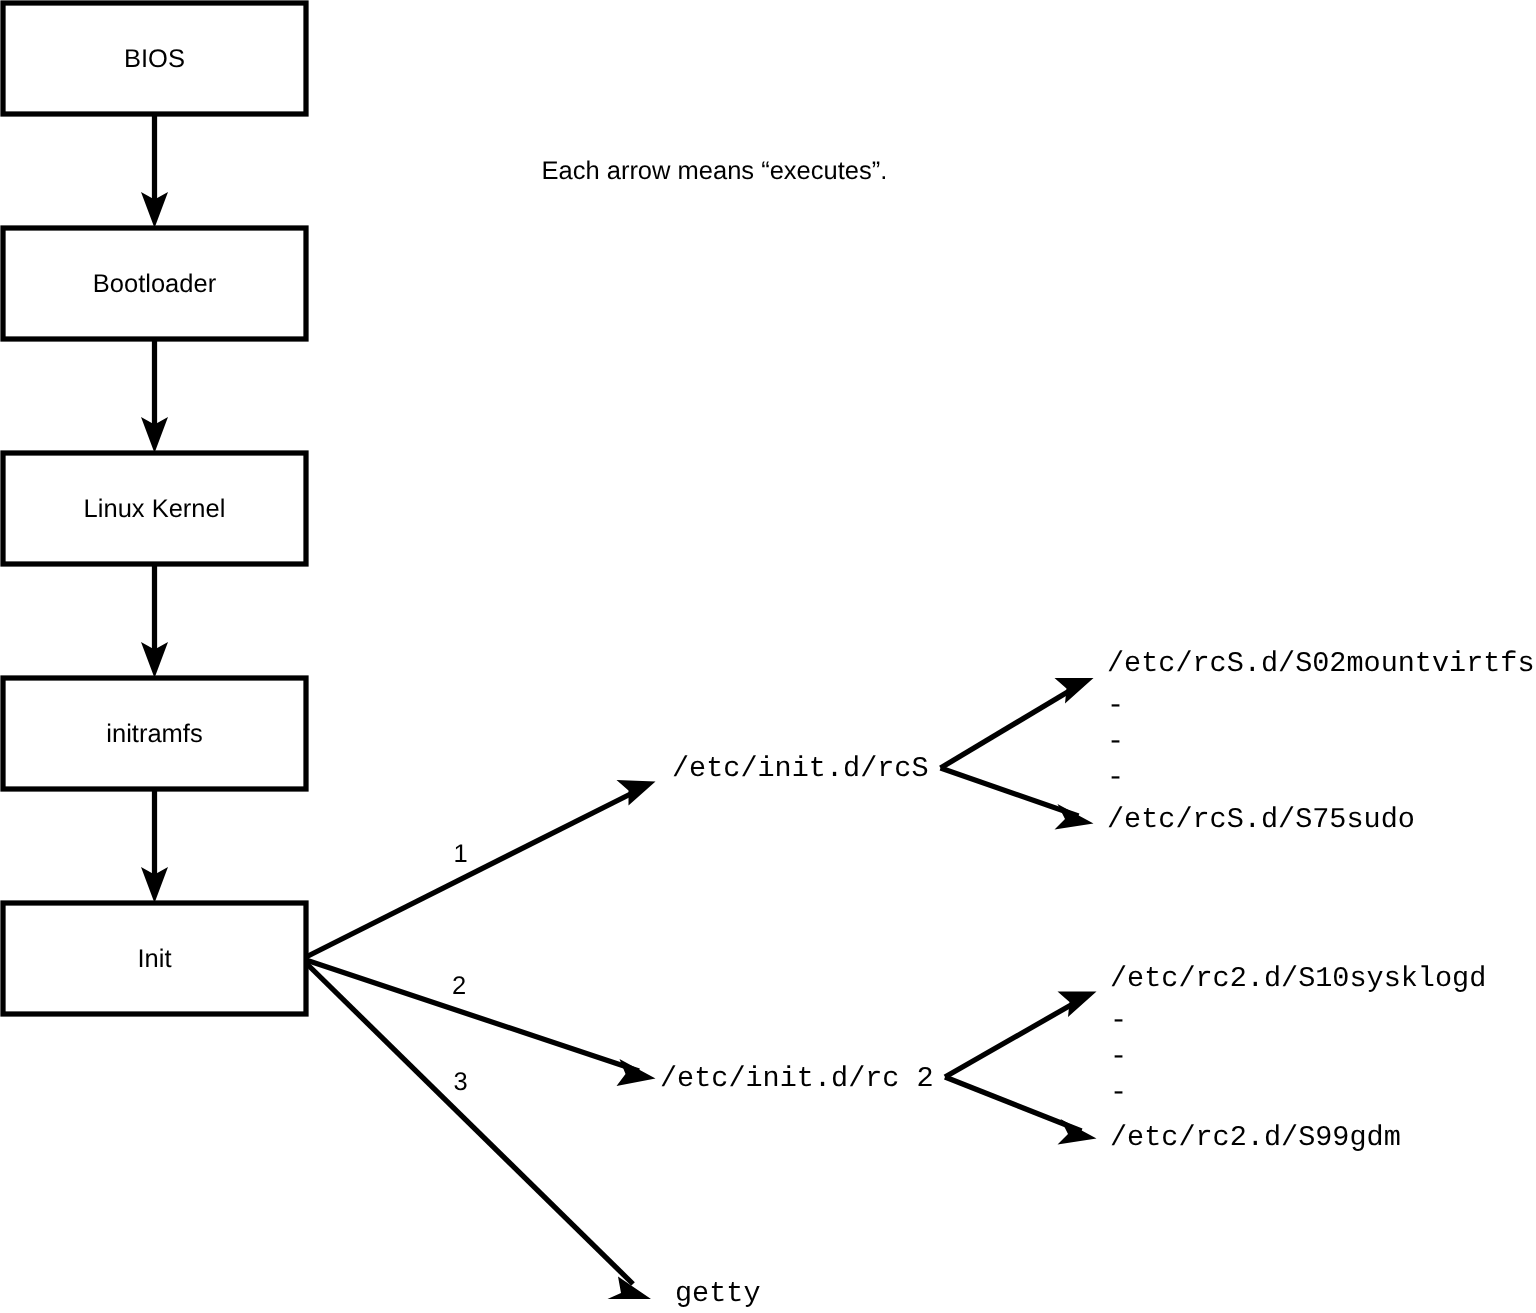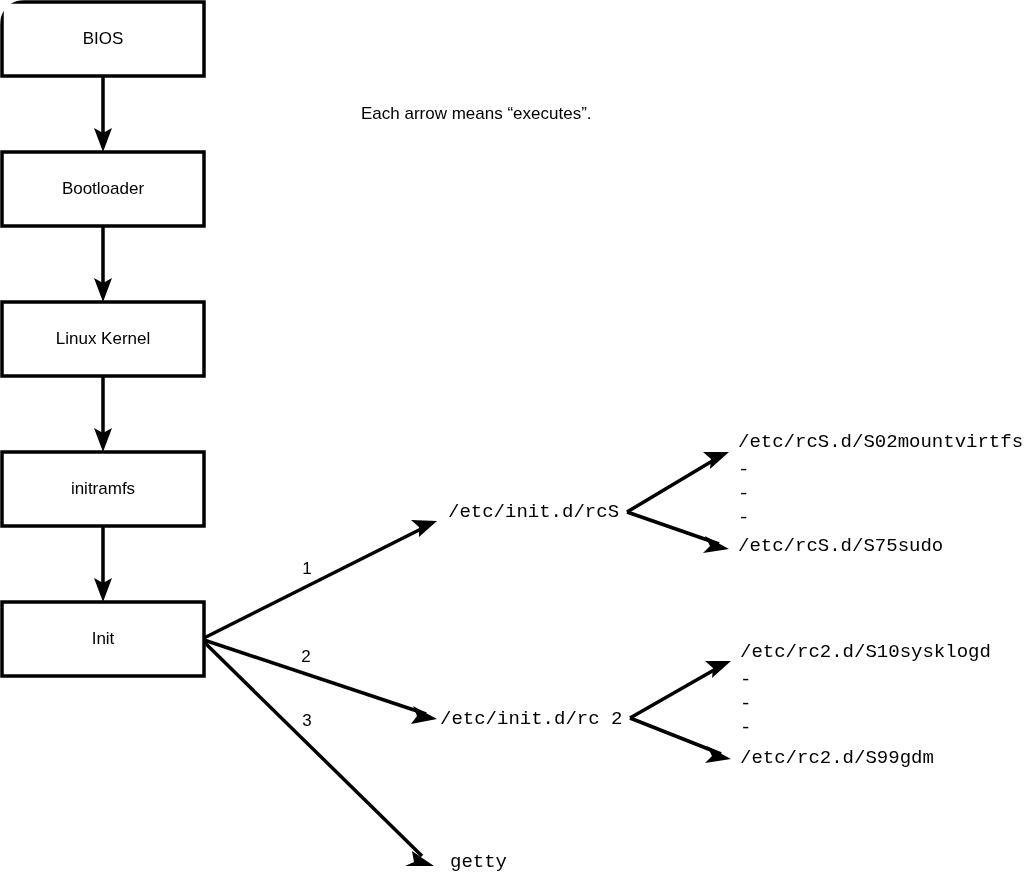--- a/index.html
+++ b/index.html
@@ -8,21 +8,20 @@
     padding: 0;
     background: #ffffff;
   }
   #diagram-root {
     position: relative;
     width: 1024px;
     height: 875px;
     background: #ffffff;
     overflow: hidden;
     font-family: "Liberation Sans", sans-serif;
-    border-radius: 24px;
   }
   #diagram-svg {
     position: absolute;
     top: 0;
     left: 0;
     width: 1024px;
     height: 875px;
   }
   .box-label {
     font-family: "Liberation Sans", sans-serif;

